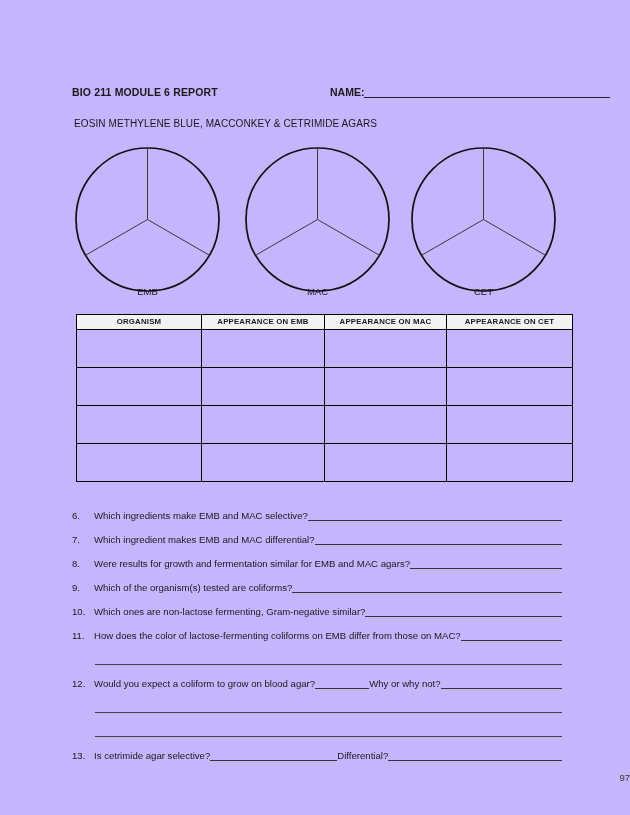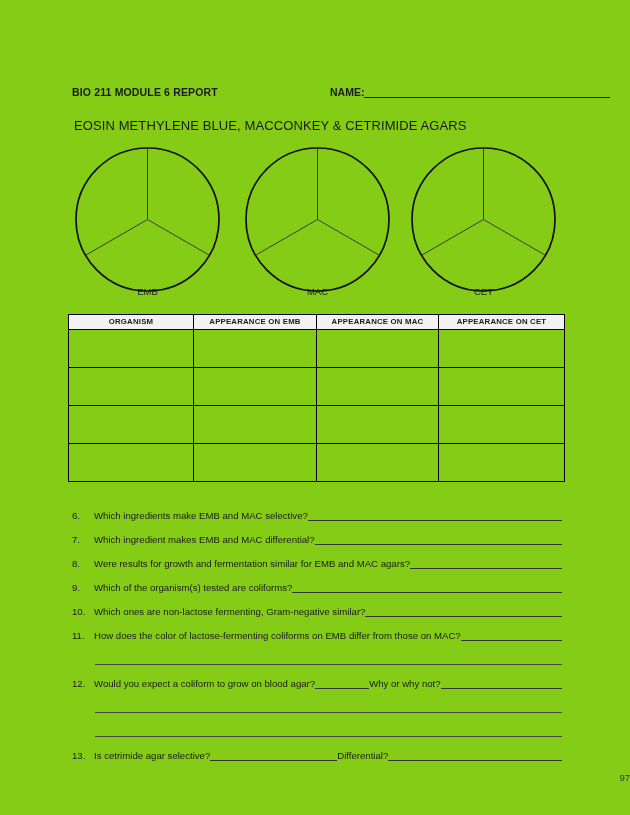--- a/index.html
+++ b/index.html
@@ -13,21 +13,21 @@
     height: 815px;
     position: relative;
     font-family: "Liberation Sans", sans-serif;
     color: #1a1a1a;
     overflow: hidden;
   }
 
   .page {
     position: absolute;
     inset: 0;
-    background: #84cc16;
+    background: #c4b5fd;
   }
 
   
   .header-row {
     position: absolute;
     left: 72px;
     top: 82px;
     width: 486px;
     height: 16px;
     display: flex;
@@ -56,21 +56,21 @@
     flex: 1 1 auto;
     border-bottom: 1.3px solid #222;
     height: 11px;
     margin-left: 0px;
   }
 
   .subtitle {
     position: absolute;
     left: 74px;
     top: 118px;
-    font-size: 13px;
+    font-size: 10px;
     letter-spacing: 0.1px;
     white-space: nowrap;
   }
 
   
   .plates {
     position: absolute;
     left: 70px;
     top: 146px;
     width: 490px;
@@ -90,21 +90,21 @@
     text-align: center;
     font-size: 9.5px;
   }
   .plate.p0 { left: 4px; }
   .plate.p1 { left: 174px; }
   .plate.p2 { left: 340px; }
 
   
   .result-table {
     position: absolute;
-    left: 68px;
+    left: 76px;
     top: 314px;
     width: 496px;
     border-collapse: collapse;
     table-layout: fixed;
   }
   .result-table th,
   .result-table td {
     border: 1.1px solid #000;
     padding: 0;
     margin: 0;

